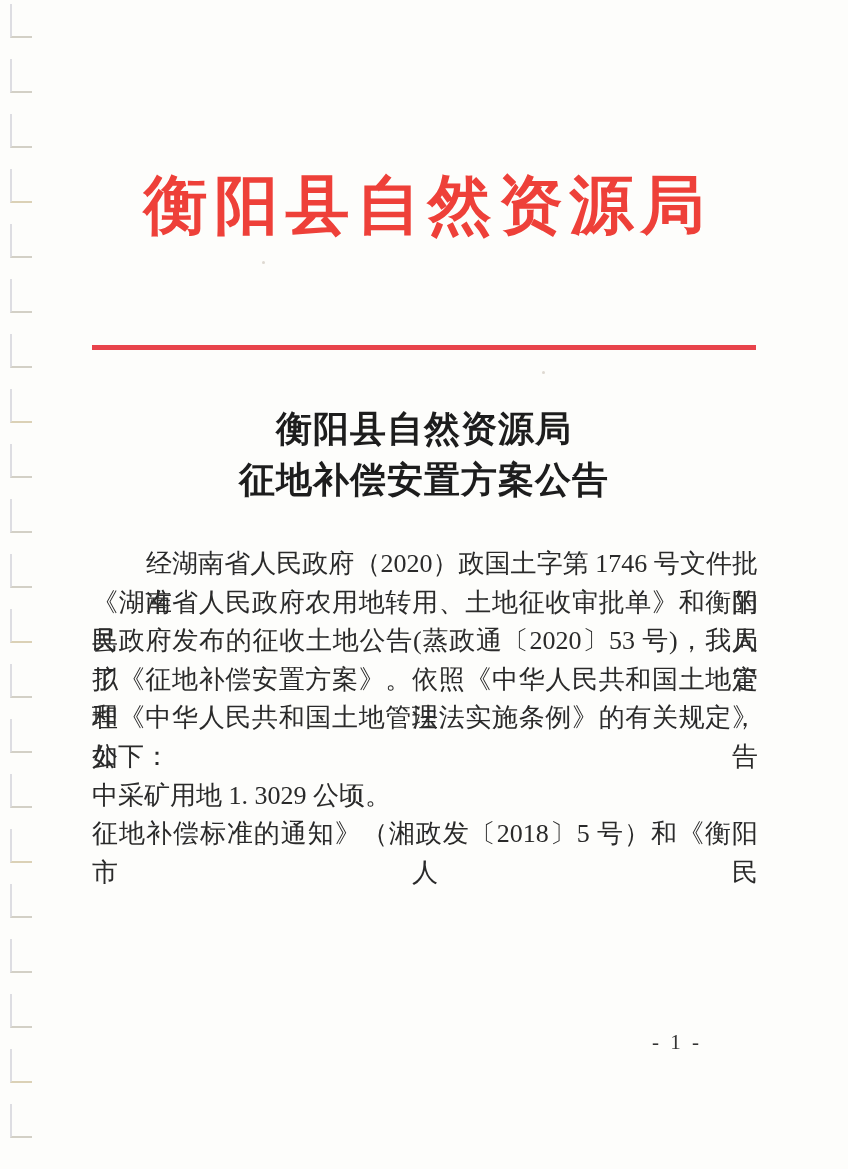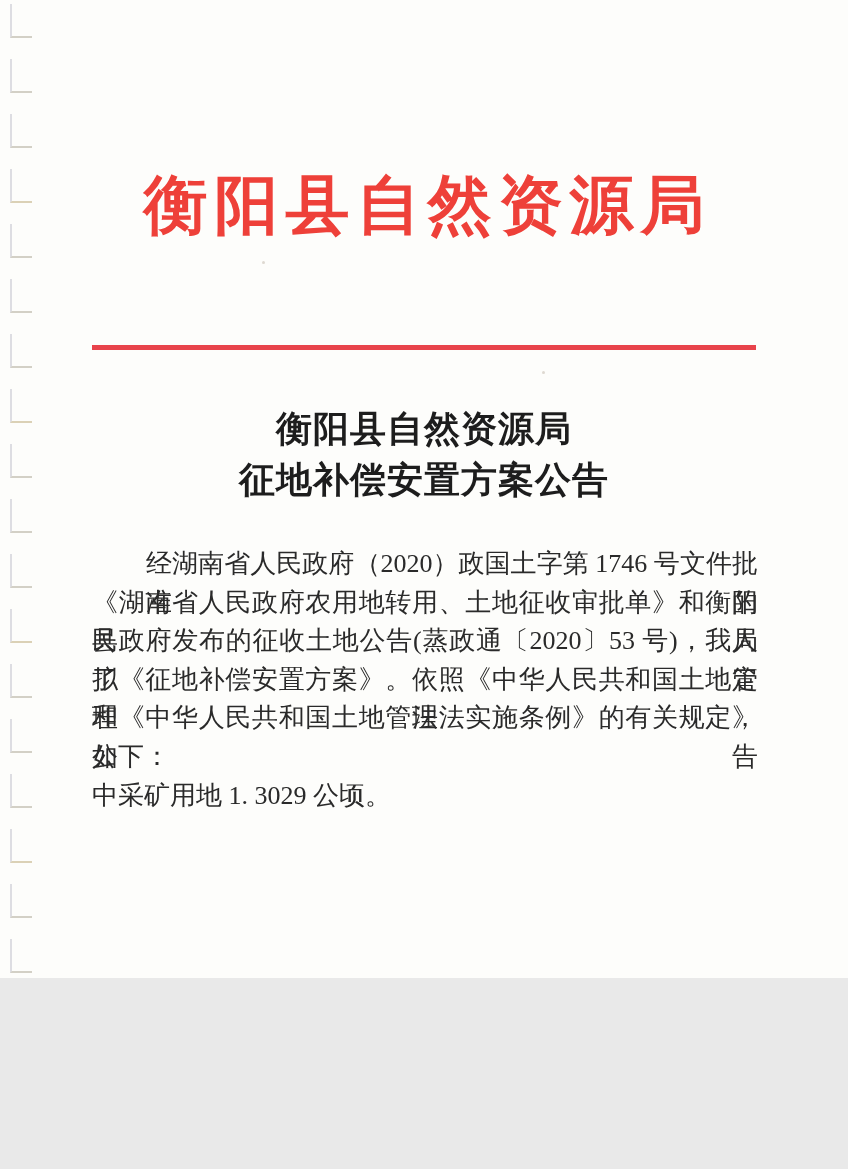--- a/index.html
+++ b/index.html
@@ -1,20 +1,20 @@
 <!DOCTYPE html>
 <html><head>
 <meta charset="utf-8">
 <style>
   * { margin: 0; padding: 0; box-sizing: border-box; }
   html, body { background: #e9e9e9; }
   .page {
     position: relative;
     width: 848px;
-    height: 978px;
+    height: 1169px;
     margin: 0 auto;
     background: #fdfdfb;
     overflow: hidden;
     font-family: "Liberation Serif", serif;
   }
   
   .binding-marks {
     position: absolute;
     left: 10px;
     top: 4px;
@@ -136,20 +136,21 @@
   </div>
 
   <div class="body-text">
     <div class="bline indent">经湖南省人民政府（2020）政国土字第 1746 号文件批准的</div>
     <div class="bline">《湖南省人民政府农用地转用、土地征收审批单》和衡阳县人</div>
     <div class="bline">民政府发布的征收土地公告(蒸政通〔2020〕53 号)，我局拟定</div>
     <div class="bline">了《征地补偿安置方案》。依照《中华人民共和国土地管理法》</div>
     <div class="bline">和《中华人民共和国土地管理法实施条例》的有关规定，公告</div>
     <div class="bline last">如下：</div>
     <div class="bline last">中采矿用地 1. 3029 公顷。</div>
+    <div class="bline">征地补偿标准的通知》（湘政发〔2018〕5 号）和《衡阳市人民</div>
   </div>
 
   <div class="page-number">- 1 -</div>
 
   <div class="speck speck-1"></div>
   <div class="speck speck-2"></div>
 
 </div>
 
 </body></html>

